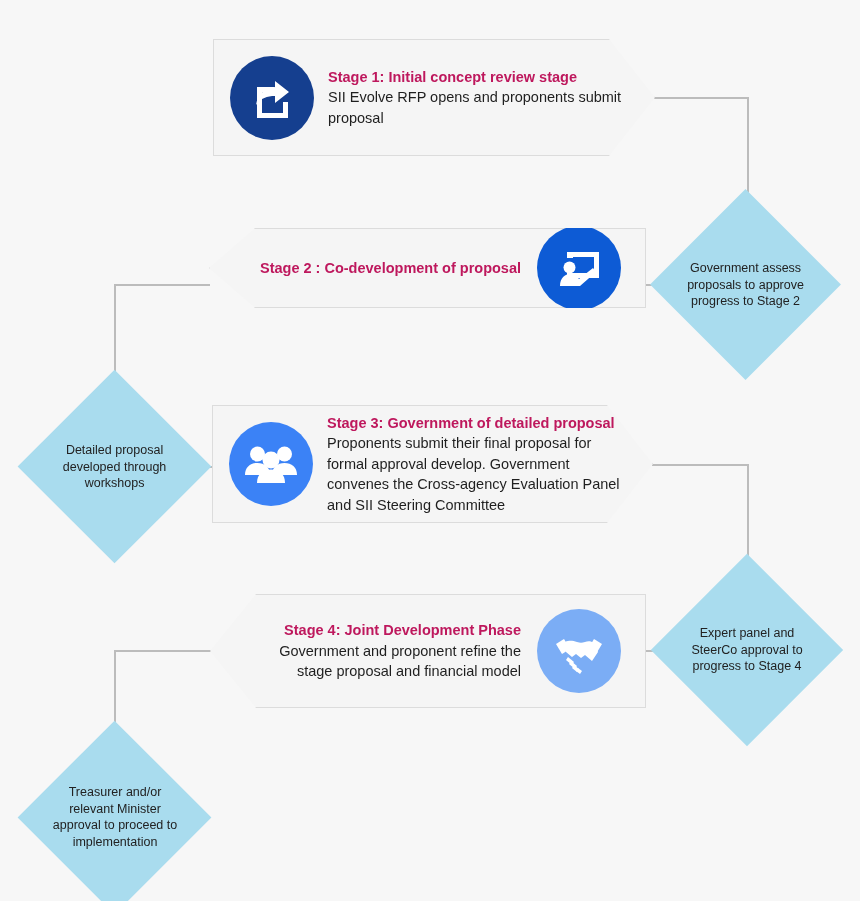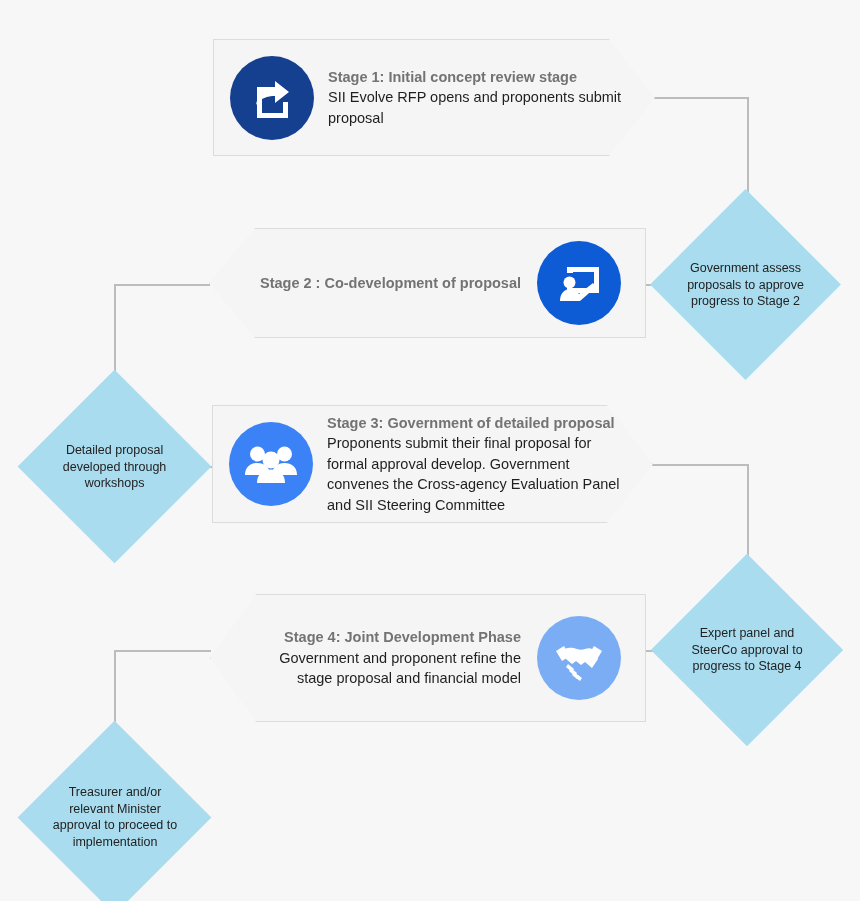--- a/index.html
+++ b/index.html
@@ -71,21 +71,21 @@
   .icon-circle svg { display: block; }
 
   .stage-text {
     font-size: 14.5px;
     line-height: 1.42;
     color: #1f1f1f;
   }
   .stage-text .stage-title {
     display: block;
     font-weight: bold;
-    color: #737373;
+    color: #be185d;
   }
   .stage-text .stage-desc {
     display: block;
   }
   .text-left  { text-align: left;  padding-left: 14px; }
   .text-right { text-align: right; padding-right: 16px; }
 
   
   .diamond {
     position: absolute;
@@ -139,21 +139,21 @@
         <span class="stage-title">Stage 1: Initial concept review stage</span>
         <span class="stage-desc">SII Evolve RFP opens and proponents submit proposal</span>
       </div>
     </div>
   </div>
 
   <div class="diamond" style="left:678px; top:217px; width:135px; height:135px;">
     <span class="diamond-label">Government assess proposals to approve progress to Stage 2</span>
   </div>
 
-  <div class="stage left-notch" style="left:209px; top:228px; width:437px; height:110px;">
+  <div class="stage left-notch" style="left:209px; top:228px; width:437px; height:80px;">
     <div class="stage-inner icon-right">
       <div class="stage-text text-right">
         <span class="stage-title">Stage 2 : Co-development of proposal</span>
       </div>
       <div class="icon-circle" style="background:#0d5bd5;">
         <svg width="52" height="52" viewBox="0 0 52 52" aria-hidden="true">
           <path d="M14 10 h32 v26 H14 v-5 h27 V15 H14 Z" fill="#ffffff"></path>
           <path d="M14 10 h6 v6 h-6 Z" fill="#ffffff"></path>
           <circle cx="16.5" cy="25.5" r="6" fill="#ffffff"></circle>
           <path d="M7 44 c0 -8 5 -12 10 -12 4 0 7 2 9 5 l14 -11 3 4 -16 14 H7 Z" fill="#ffffff"></path>
@@ -182,21 +182,21 @@
         <span class="stage-title">Stage 3: Government of detailed proposal</span>
         <span class="stage-desc">Proponents submit their final proposal for formal approval develop. Government convenes the Cross-agency Evaluation Panel and SII Steering Committee</span>
       </div>
     </div>
   </div>
 
   <div class="diamond" style="left:679px; top:582px; width:136px; height:136px;">
     <span class="diamond-label">Expert panel and SteerCo approval to progress to Stage 4</span>
   </div>
 
-  <div class="stage left-notch" style="left:210px; top:594px; width:436px; height:128px;">
+  <div class="stage left-notch" style="left:210px; top:594px; width:436px; height:114px;">
     <div class="stage-inner icon-right">
       <div class="stage-text text-right">
         <span class="stage-title">Stage 4: Joint Development Phase</span>
         <span class="stage-desc">Government and proponent refine the stage proposal and financial model</span>
       </div>
       <div class="icon-circle" style="background:#7badf5;">
         <svg width="54" height="54" viewBox="0 0 54 54" aria-hidden="true">
           <path d="M4 20 l8 -5 6 10 -8 5 Z" fill="#ffffff"></path>
           <path d="M50 20 l-8 -5 -6 10 8 5 Z" fill="#ffffff"></path>
           <path d="M13 18 c5 -2 8 -1 12 0 3 1 5 1 8 0 3 -1 6 -1 9 1 l4 9 -6 9 -7 -6 -4 3 -5 -4 -4 3 -6 -5 Z" fill="#ffffff"></path>

